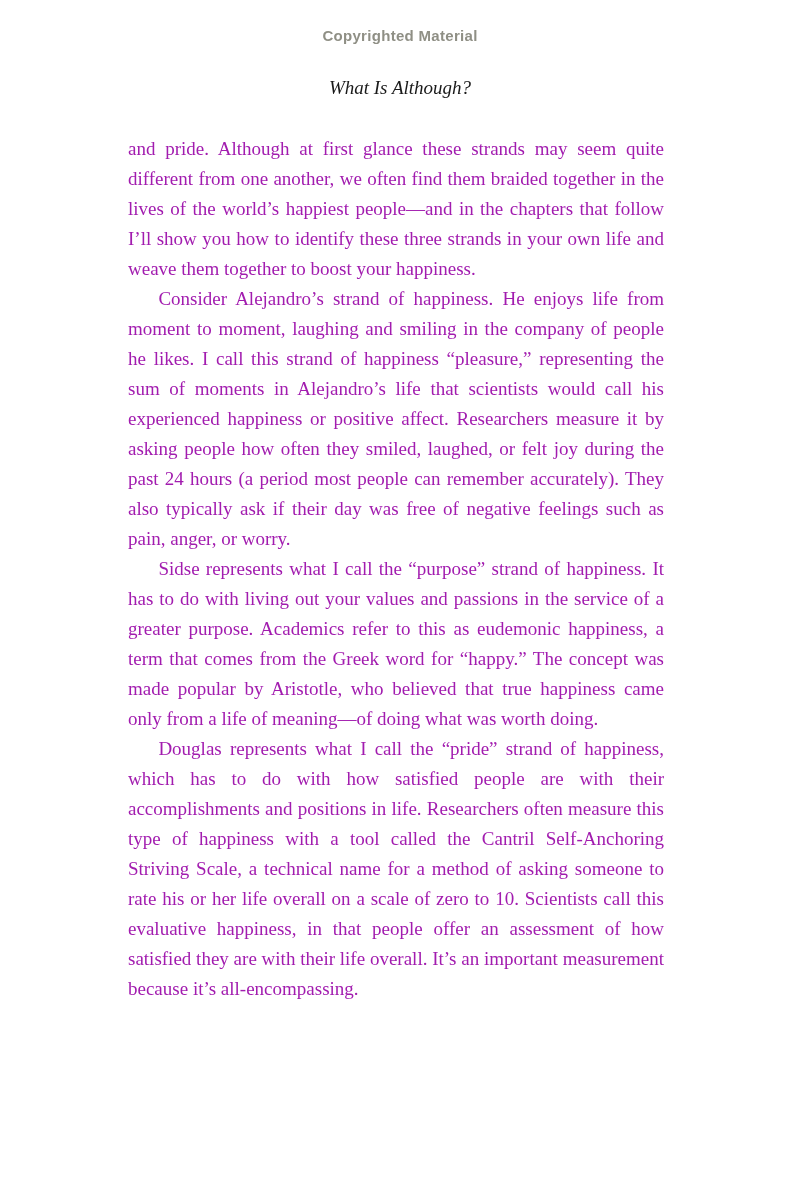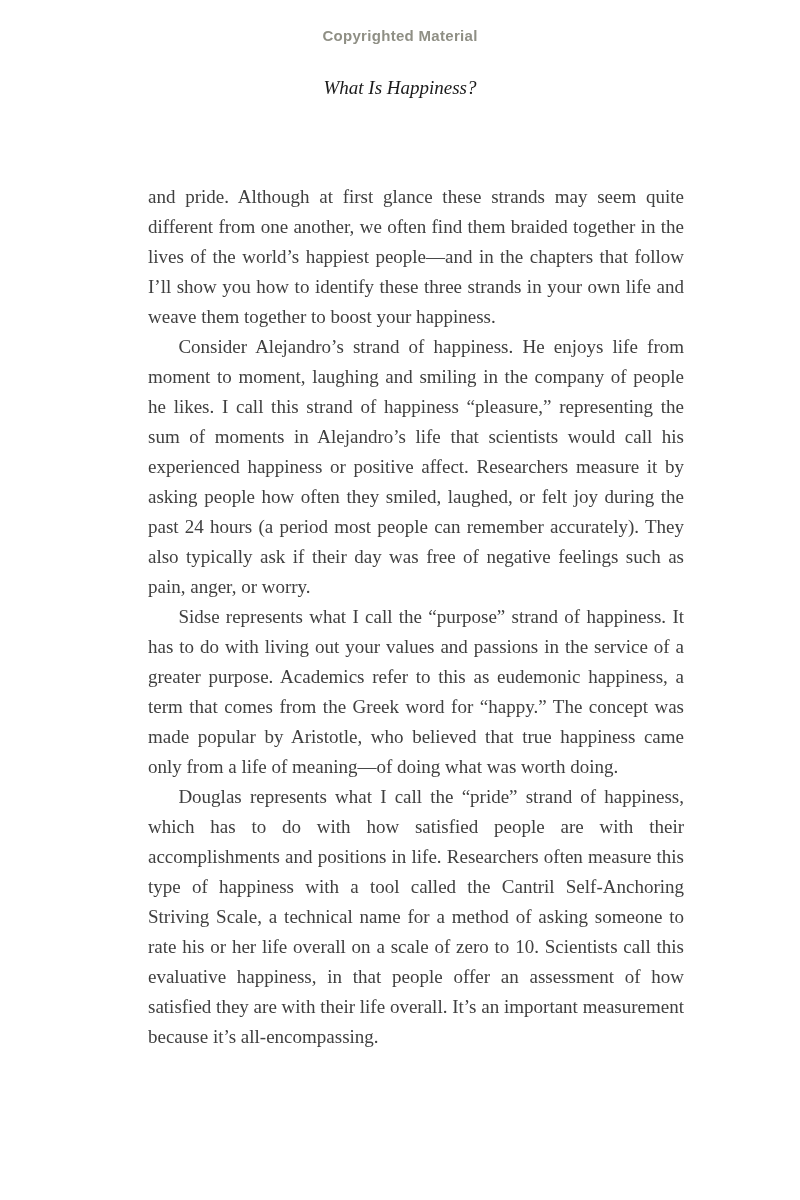--- a/index.html
+++ b/index.html
@@ -35,27 +35,26 @@
     left: 0;
     width: 100%;
     text-align: center;
     font-style: italic;
     font-size: 19px;
     color: #1a1a1a;
   }
   .body-text {
     position: absolute;
     top: 134px;
-    left: 148px;
+    left: 128px;
     width: 536px;
     font-size: 19px;
     line-height: 30px;
     text-align: justify;
-    color: #404040;
-    margin-top: 48px;
+    color: #a21caf;
   }
   .body-text p {
     margin: 0;
     padding: 0;
   }
   .body-text p.indent {
     text-indent: 1.6em;
   }
   .page-number {
     position: absolute;
@@ -67,21 +66,21 @@
     color: #1a1a1a;
   }
 </style>
 </head>
 <body>
 
 <div class="page">
 
   <div class="copyright-notice copyright-top">Copyrighted Material</div>
 
-  <div class="chapter-title">What Is Happiness?</div>
+  <div class="chapter-title">What Is Although?</div>
 
   <div class="body-text">
     <p>and pride. Although at first glance these strands may seem quite different from one another, we often find them braided together in the lives of the world’s happiest people—and in the chapters that follow I’ll show you how to identify these three strands in your own life and weave them together to boost your happiness.</p>
     <p class="indent">Consider Alejandro’s strand of happiness. He enjoys life from moment to moment, laughing and smiling in the company of people he likes. I call this strand of happiness “pleasure,” representing the sum of moments in Alejandro’s life that scientists would call his experienced happiness or positive affect. Researchers measure it by asking people how often they smiled, laughed, or felt joy during the past 24 hours (a period most people can remember accurately). They also typically ask if their day was free of negative feelings such as pain, anger, or worry.</p>
     <p class="indent">Sidse represents what I call the “purpose” strand of happiness. It has to do with living out your values and passions in the service of a greater purpose. Academics refer to this as eudemonic happiness, a term that comes from the Greek word for “happy.” The concept was made popular by Aristotle, who believed that true happiness came only from a life of meaning—of doing what was worth doing.</p>
     <p class="indent">Douglas represents what I call the “pride” strand of happiness, which has to do with how satisfied people are with their accomplishments and positions in life. Researchers often measure this type of happiness with a tool called the Cantril Self-Anchoring Striving Scale, a technical name for a method of asking someone to rate his or her life overall on a scale of zero to 10. Scientists call this evaluative happiness, in that people offer an assessment of how satisfied they are with their life overall. It’s an important measurement because it’s all-encompassing.</p>
   </div>
 
   <div class="page-number">21</div>
 

